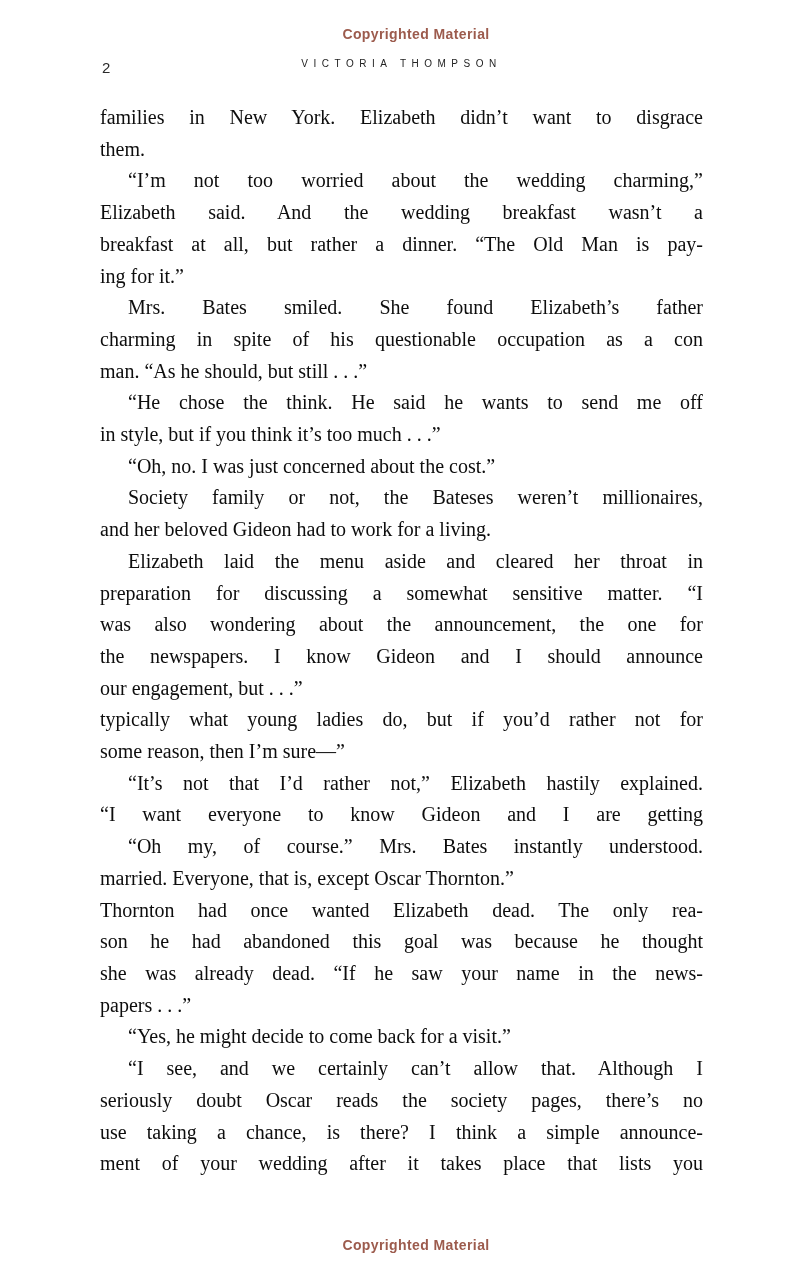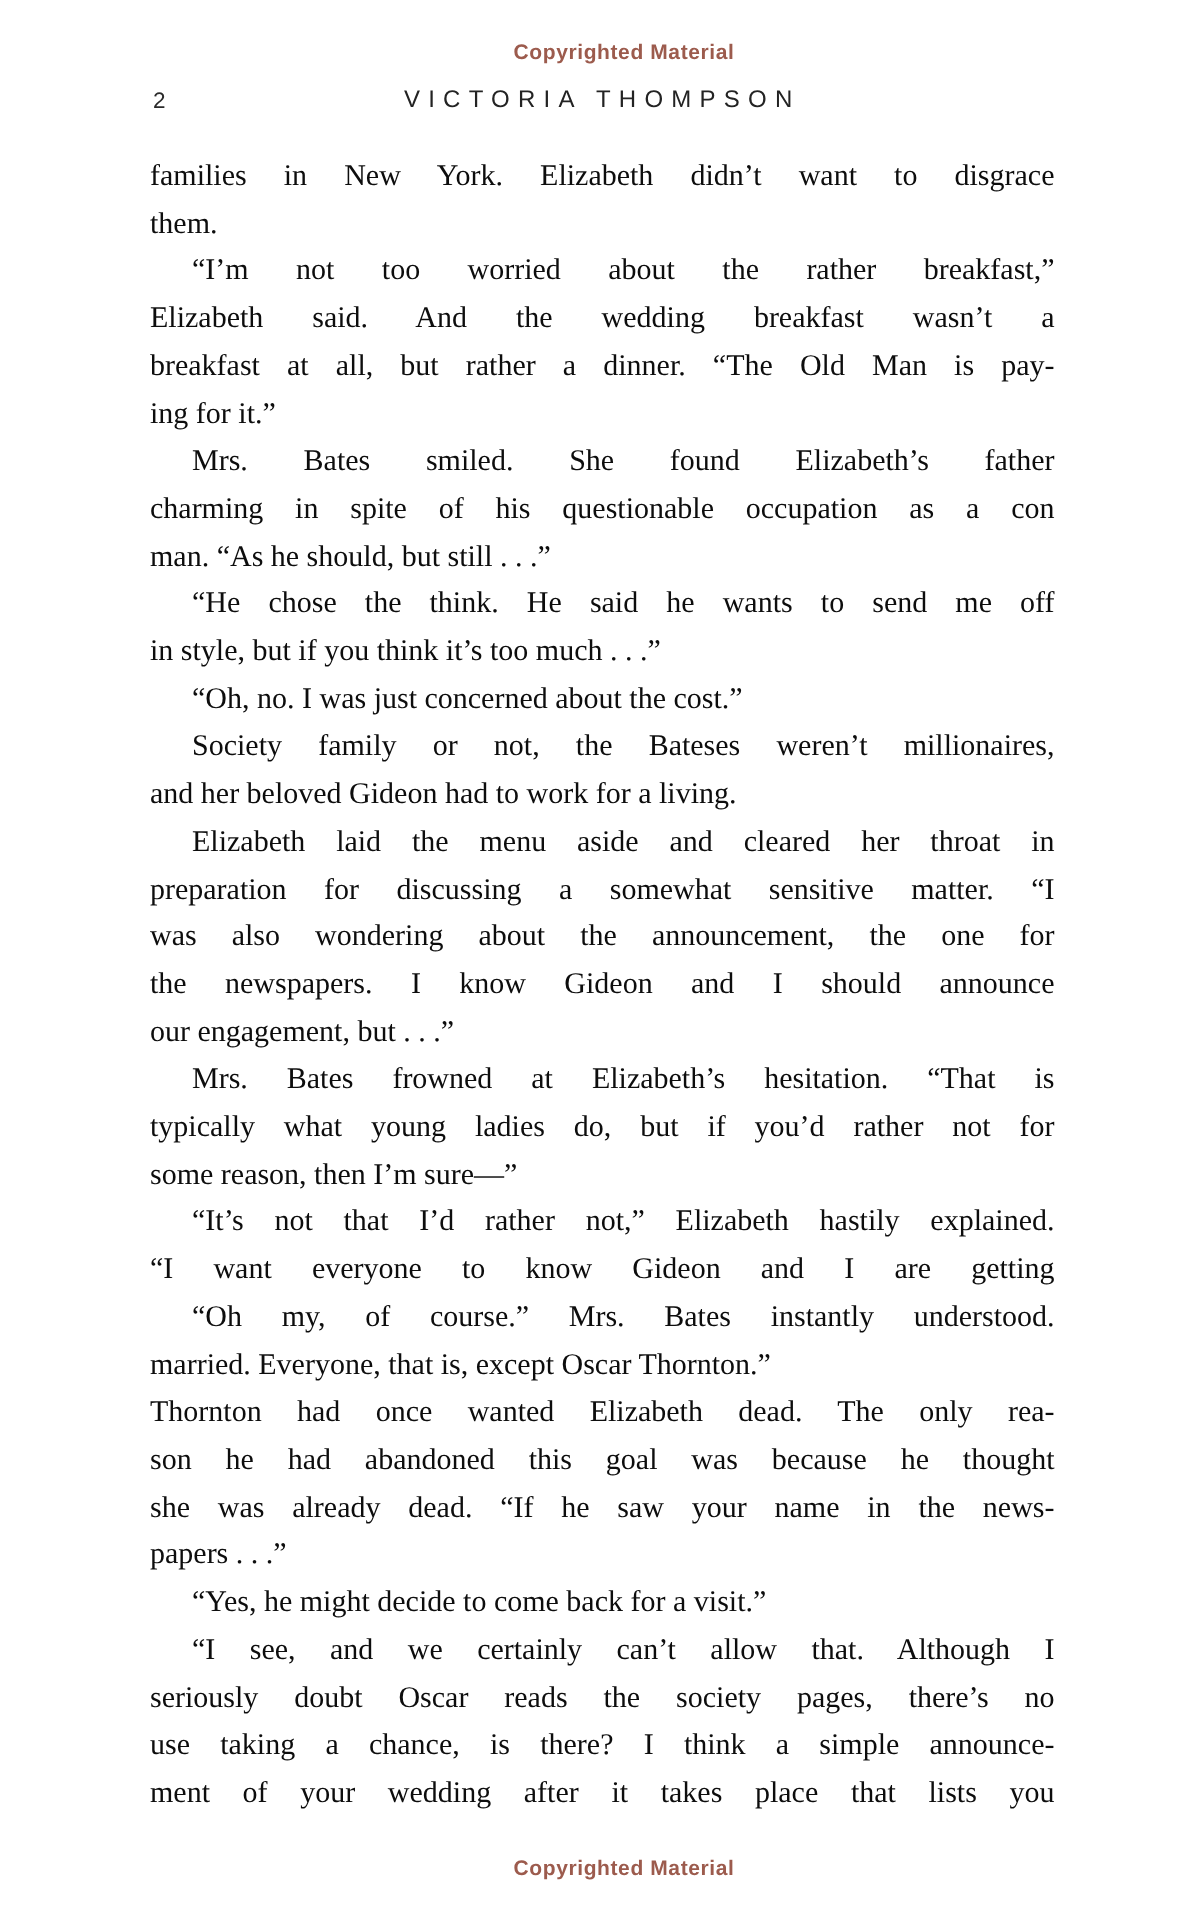--- a/index.html
+++ b/index.html
@@ -25,21 +25,21 @@
     height: 20px;
   }
   .page-number {
     position: absolute; left: 2px; top: 1px;
     font-family: "Liberation Sans", "DejaVu Sans", sans-serif;
     font-size: 15px; color: #2a2a2a;
   }
   .header-title {
     text-align: center;
     font-family: "Liberation Sans", "DejaVu Sans", sans-serif;
-    font-size: 16px;
+    font-size: 10px;
     letter-spacing: 5.5px;
     color: #232323;
     white-space: nowrap;
   }
   .page-body {
     position: absolute; top: 102px; left: 100px; right: 97px;
     font-family: "Liberation Serif", "DejaVu Serif", serif;
     font-size: 20px;
     line-height: 31.7px;
     color: #0d0d0d;
@@ -58,38 +58,37 @@
 <div class="watermark top" style="color: rgb(156, 91, 77);">Copyrighted Material</div>
 
 <div class="running-header">
   <span class="page-number">2</span>
   <div class="header-title">VICTORIA THOMPSON</div>
 </div>
 
 <div class="page-body">
     <div class="bline">families in New York. Elizabeth didn’t want to disgrace</div>
     <div class="bline end">them.</div>
-    <div class="bline indent">“I’m not too worried about the rather breakfast,”</div>
+    <div class="bline indent">“I’m not too worried about the wedding charming,”</div>
     <div class="bline">Elizabeth said. And the wedding breakfast wasn’t a</div>
     <div class="bline">breakfast at all, but rather a dinner. “The Old Man is pay-</div>
     <div class="bline end">ing for it.”</div>
     <div class="bline indent">Mrs. Bates smiled. She found Elizabeth’s father</div>
     <div class="bline">charming in spite of his questionable occupation as a con</div>
     <div class="bline end">man. “As he should, but still . . .”</div>
     <div class="bline indent">“He chose the think. He said he wants to send me off</div>
     <div class="bline end">in style, but if you think it’s too much . . .”</div>
     <div class="bline indent end">“Oh, no. I was just concerned about the cost.”</div>
     <div class="bline indent">Society family or not, the Bateses weren’t millionaires,</div>
     <div class="bline end">and her beloved Gideon had to work for a living.</div>
     <div class="bline indent">Elizabeth laid the menu aside and cleared her throat in</div>
     <div class="bline">preparation for discussing a somewhat sensitive matter. “I</div>
     <div class="bline">was also wondering about the announcement, the one for</div>
     <div class="bline">the newspapers. I know Gideon and I should announce</div>
     <div class="bline end">our engagement, but . . .”</div>
-    <div class="bline indent">Mrs. Bates frowned at Elizabeth’s hesitation. “That is</div>
     <div class="bline">typically what young ladies do, but if you’d rather not for</div>
     <div class="bline end">some reason, then I’m sure—”</div>
     <div class="bline indent">“It’s not that I’d rather not,” Elizabeth hastily explained.</div>
     <div class="bline">“I want everyone to know Gideon and I are getting</div>
     <div class="bline indent">“Oh my, of course.” Mrs. Bates instantly understood.</div>
     <div class="bline end">married. Everyone, that is, except Oscar Thornton.”</div>
     <div class="bline">Thornton had once wanted Elizabeth dead. The only rea-</div>
     <div class="bline">son he had abandoned this goal was because he thought</div>
     <div class="bline">she was already dead. “If he saw your name in the news-</div>
     <div class="bline end">papers . . .”</div>

